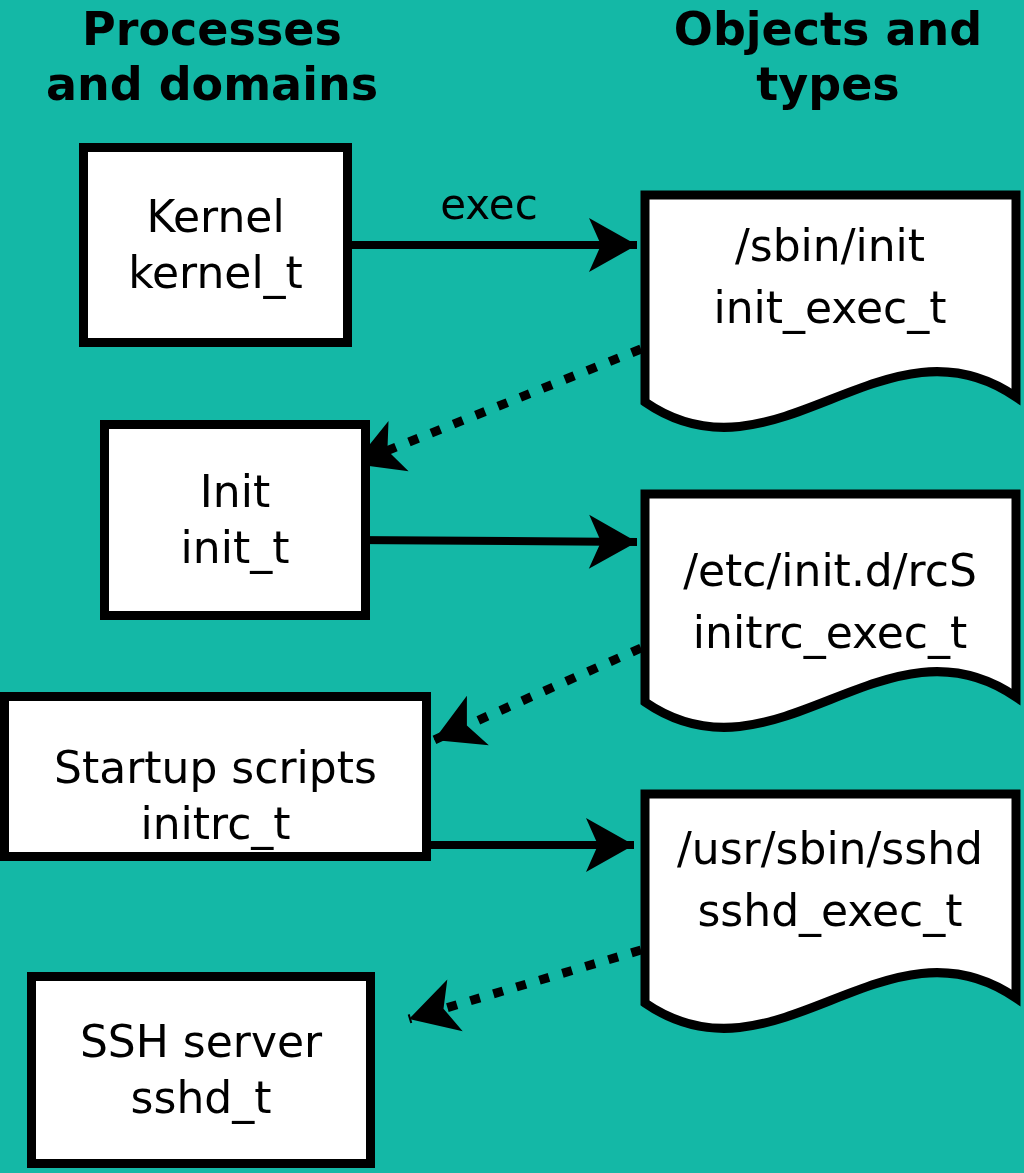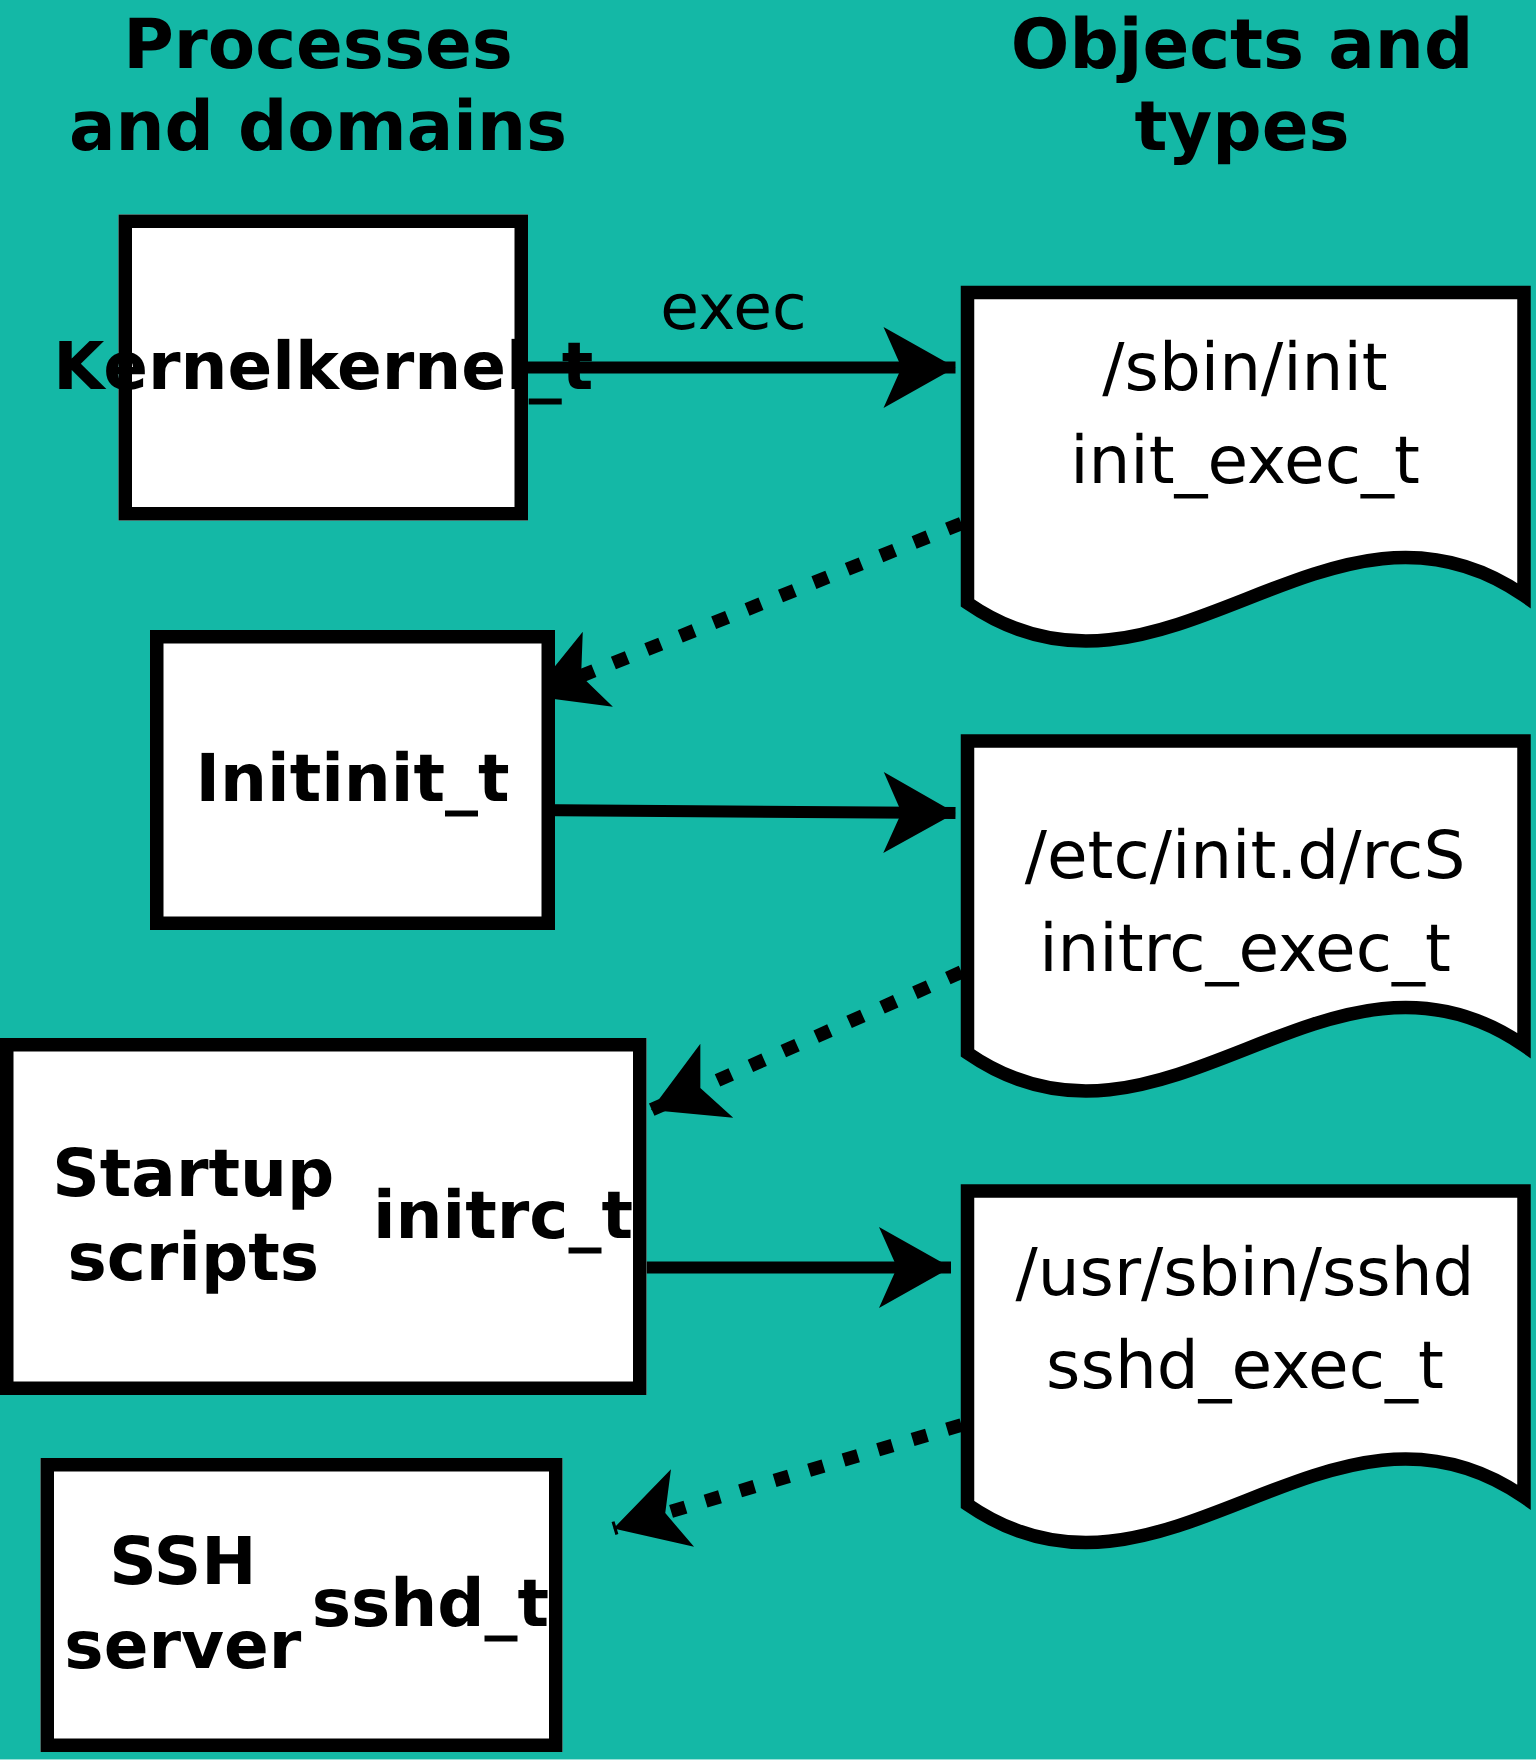--- a/index.html
+++ b/index.html
@@ -9,22 +9,22 @@
     font-family:"DejaVu Sans","Liberation Sans",sans-serif;
   }
   .layer{position:absolute;left:0;top:0;width:1024px;height:1173px;}
   .hdr{
     position:absolute;font-weight:bold;font-size:46px;line-height:55px;
     text-align:center;white-space:nowrap;
   }
   .hdr div{white-space:nowrap;}
   .pbox{
     position:absolute;box-sizing:border-box;border:9px solid #000;background:#fff;
-    display:flex;flex-direction:row;align-items:center;justify-content:center;
-    font-size:44px;line-height:56px;text-align:center;font-weight:bold;
+    display:flex;flex-direction:column;align-items:center;justify-content:center;
+    font-size:44px;line-height:56px;text-align:center;
   }
   .doclabel{
     position:absolute;left:640px;width:380px;
     font-size:44px;line-height:62px;text-align:center;
   }
   .execlbl{
     position:absolute;left:407px;top:183px;width:164px;
     font-size:42px;line-height:44px;text-align:center;
   }
 </style>
@@ -65,21 +65,21 @@
   <div class="execlbl">exec</div>
 
   <div class="pbox" style="left:79px;top:143px;width:273px;height:204px;">
     <div>Kernel</div>
     <div>kernel_t</div>
   </div>
   <div class="pbox" style="left:80px;top:420px;width:270px;height:200px;margin-left:20px;">
     <div>Init</div>
     <div>init_t</div>
   </div>
-  <div class="pbox" style="left:0px;top:692px;width:431px;height:238px;">
+  <div class="pbox" style="left:0px;top:692px;width:431px;height:169px;justify-content:flex-end;">
     <div>Startup scripts</div>
     <div>initrc_t</div>
   </div>
   <div class="pbox" style="left:27px;top:972px;width:348px;height:196px;">
     <div>SSH server</div>
     <div>sshd_t</div>
   </div>
 
   <div class="doclabel" style="top:215px;">
     <div>/sbin/init</div>

